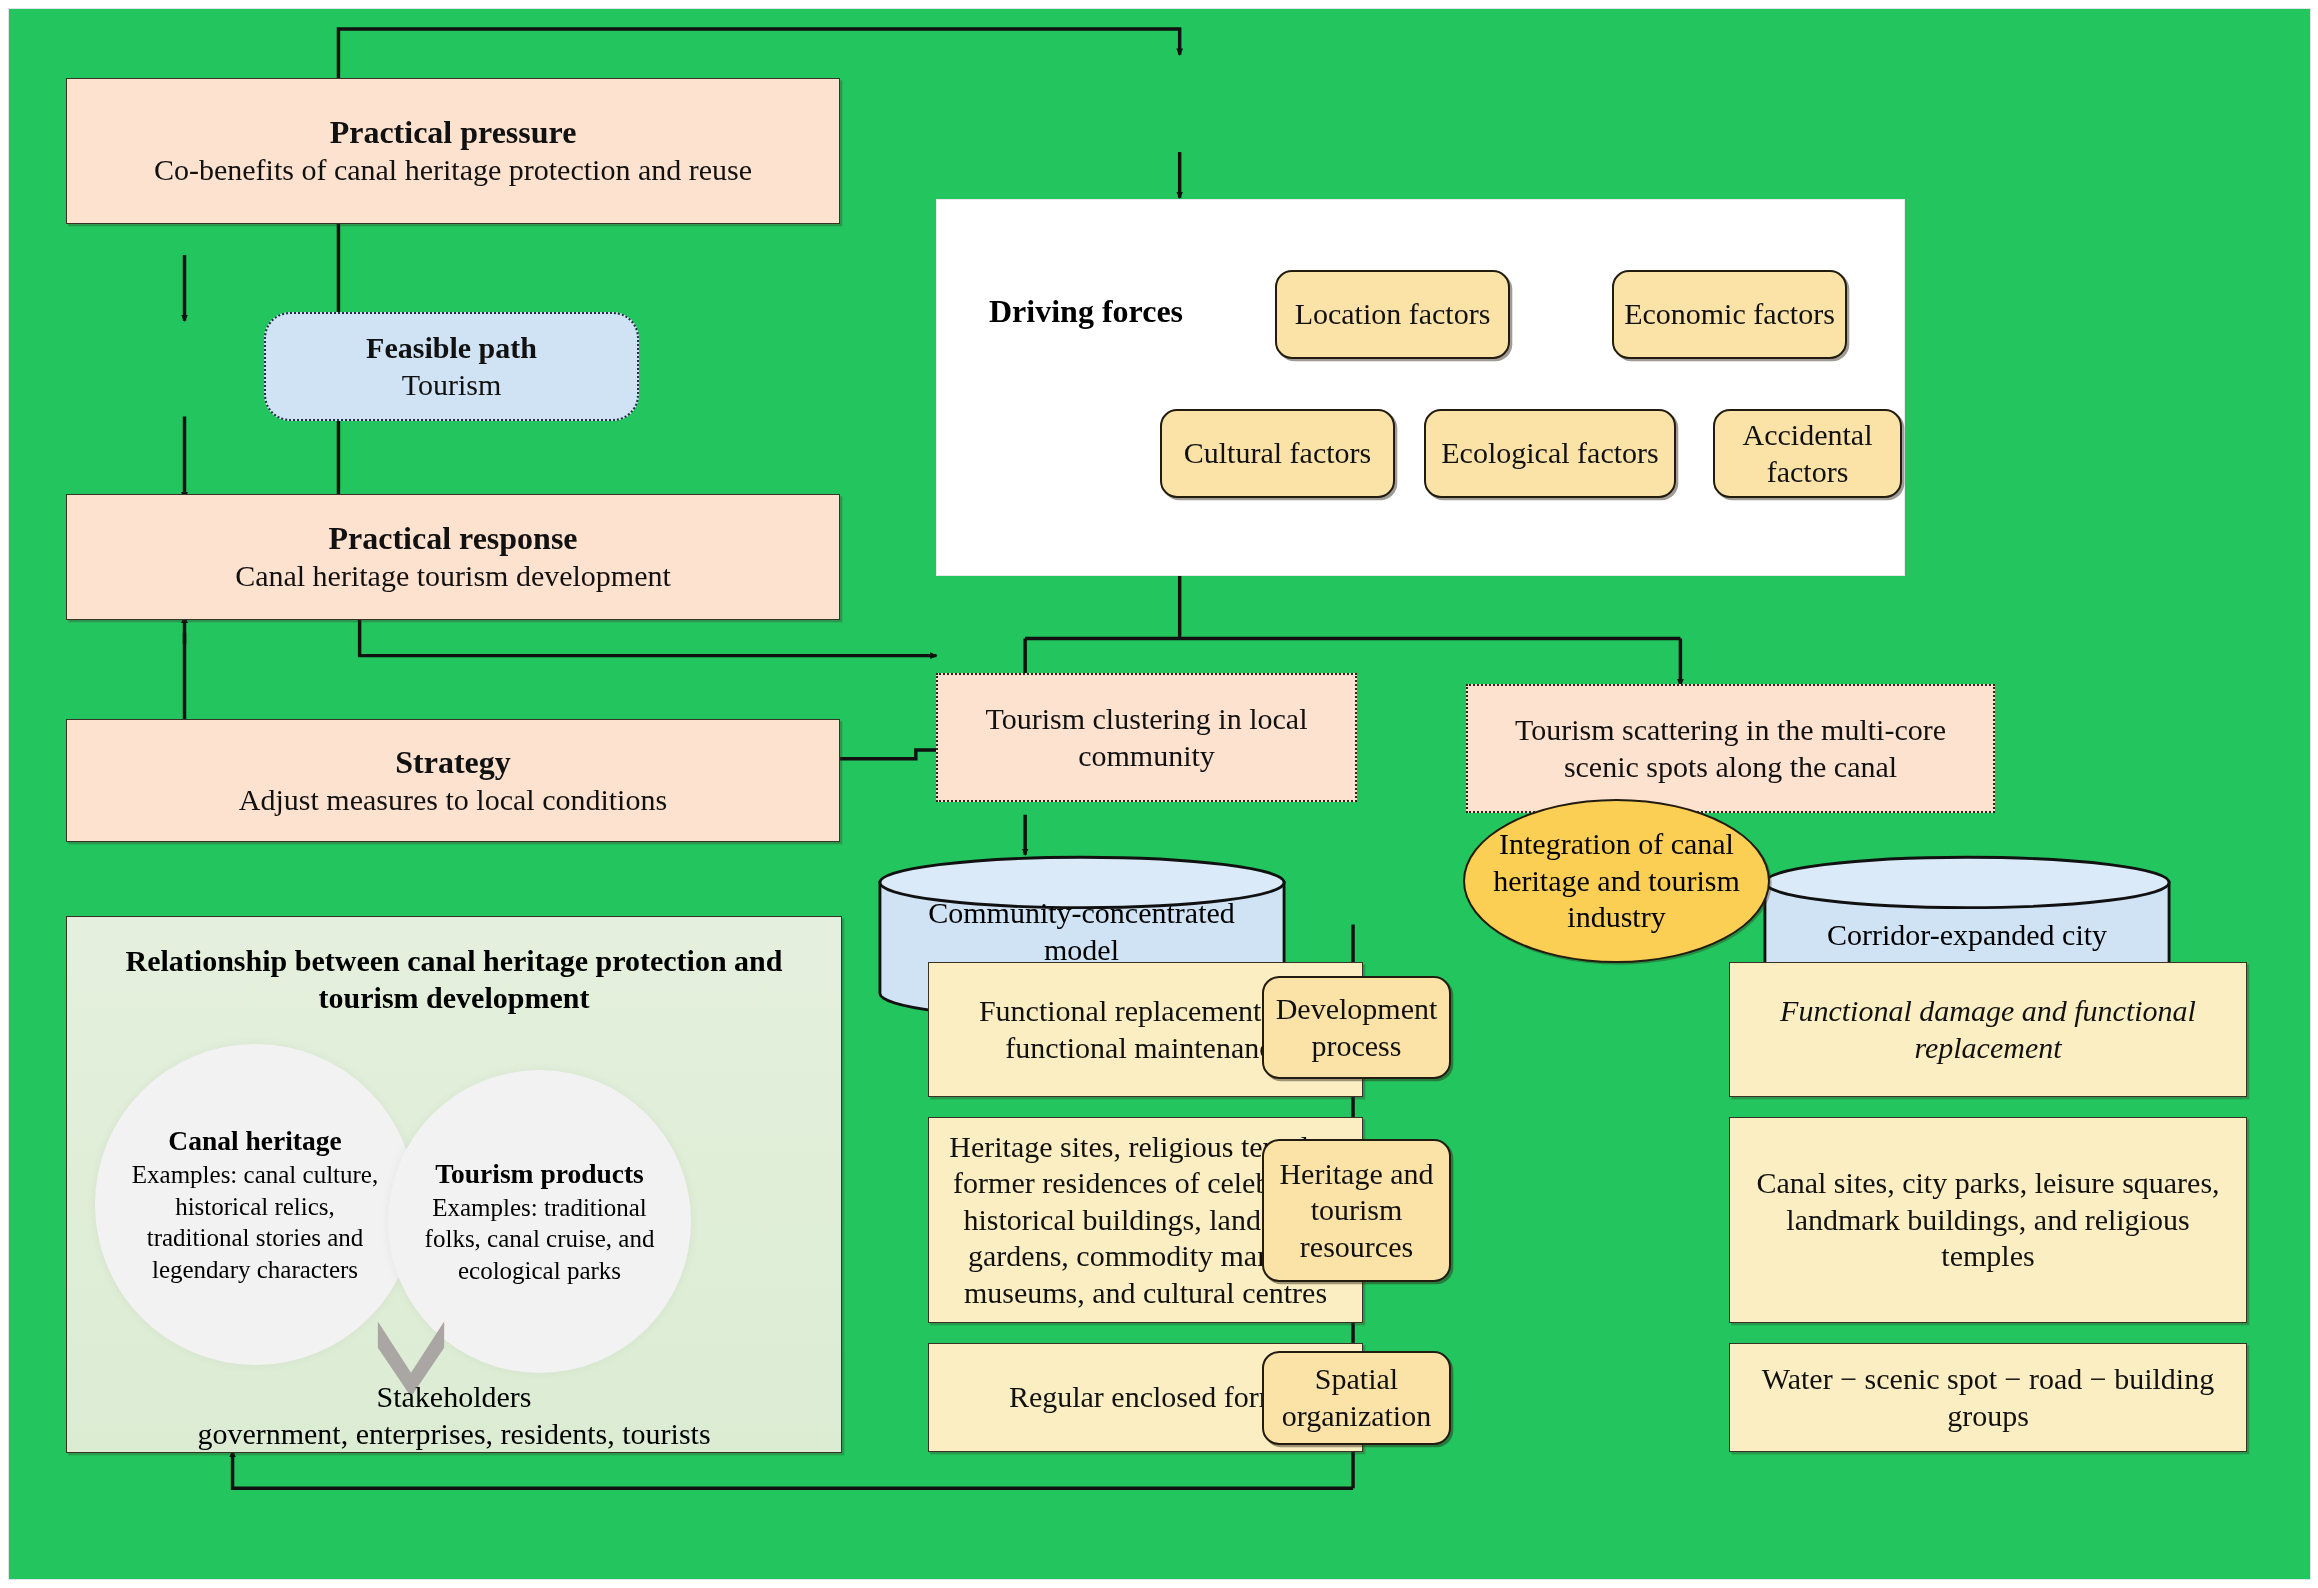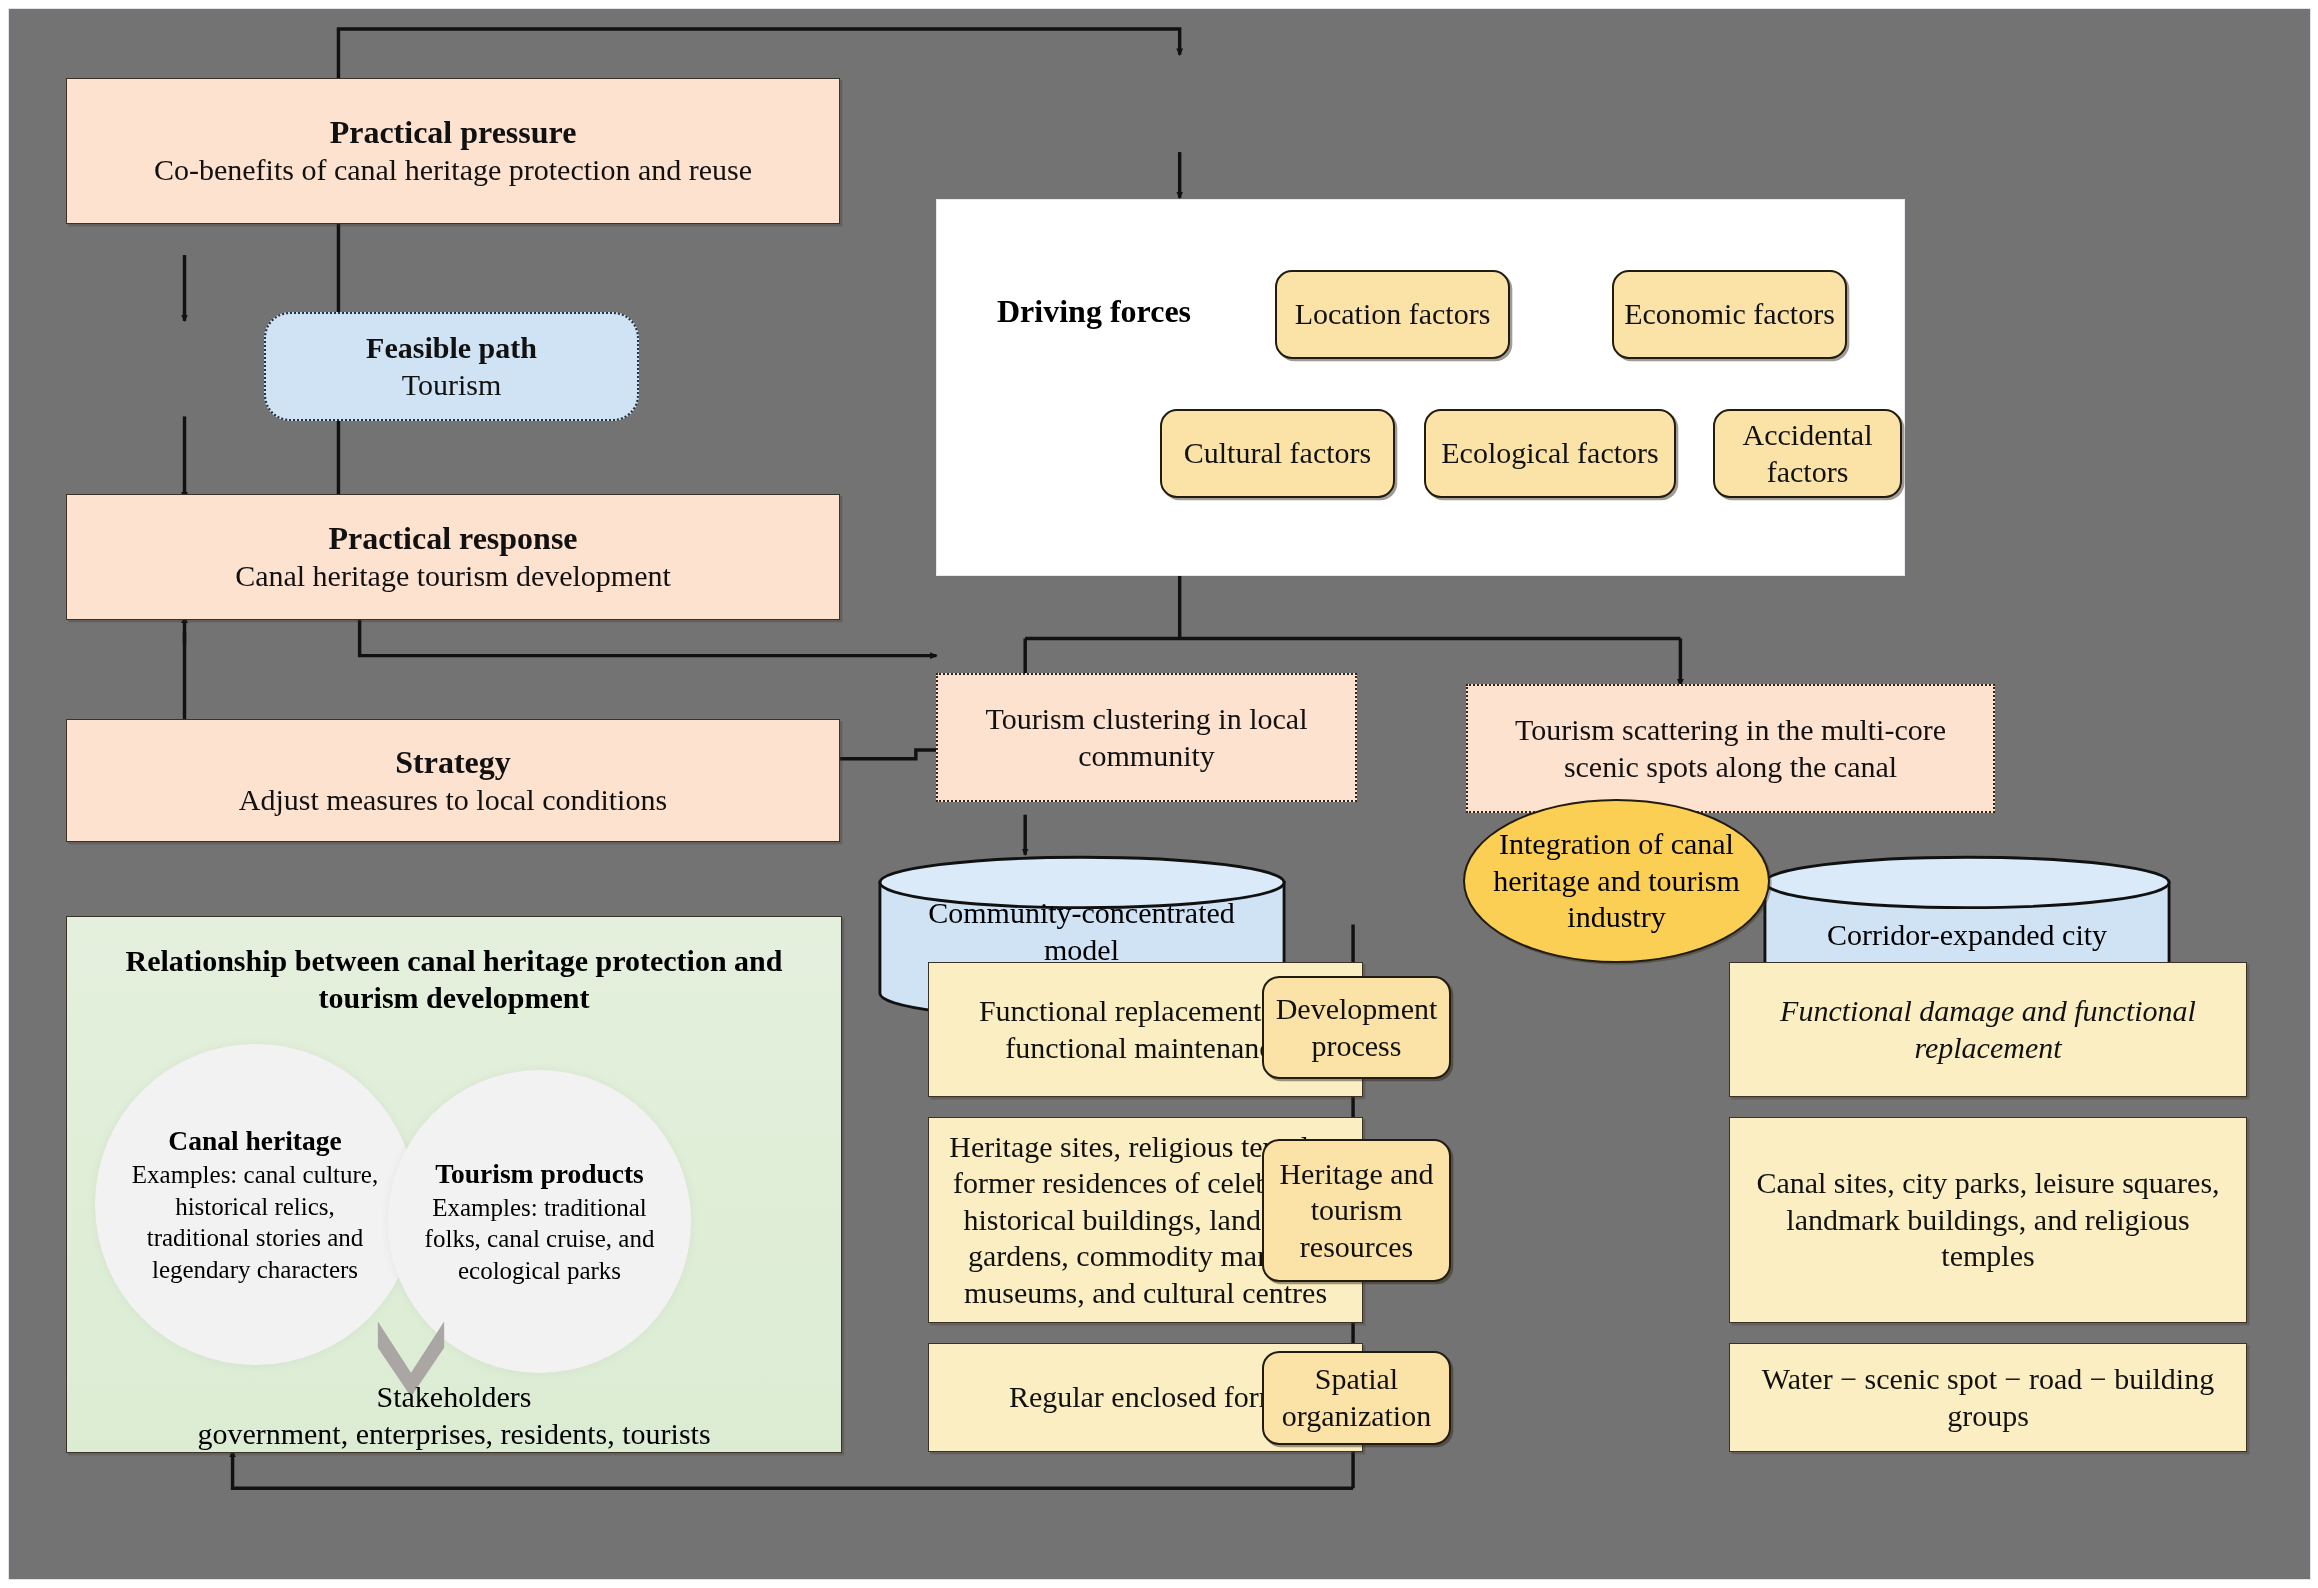--- a/index.html
+++ b/index.html
@@ -1,18 +1,18 @@
 <!DOCTYPE html>
 <html style="font-size:9.2px"><head>
 <meta charset="utf-8">
 <style>
   html,body{margin:0;padding:0;background:#fff;}
   body{font-family:"Liberation Serif","DejaVu Serif",serif;}
   #stage{position:relative;width:2319px;height:1588px;background:#ffffff;overflow:hidden;}
-  #canvas{position:absolute;left:8px;top:8px;width:2303px;height:1572px;background:#737373;
+  #canvas{position:absolute;left:8px;top:8px;width:2303px;height:1572px;background:#22c55e;
           border:0.6px solid #dfe3ea;box-sizing:border-box;}
   .node{position:absolute;box-sizing:border-box;display:flex;flex-direction:column;
         align-items:center;justify-content:center;text-align:center;color:#111;}
   .peach{background:#fde2d0;border:1.7px solid #3a3226;box-shadow:2.3px 2.3px 0 rgba(60,50,40,.30);}
   .peachdot{background:#fde2d0;border:2.3px dotted #2a241c;}
   .blue-round{background:#cfe3f5;border:2.3px dotted #22303f;border-radius:26px;}
   .ylw{background:#fbeec2;border:1.7px solid #3a3226;box-shadow:2.3px 2.3px 0 rgba(60,50,40,.30);}
   .ylw-round{background:#fbe3a8;border:2.3px solid #221c10;border-radius:17px;
              box-shadow:2.3px 2.3px 0 rgba(45,36,20,.45);}
   .white-panel{background:#ffffff;border:0.6px solid #e7e9ee;}
@@ -121,21 +121,21 @@
       </svg>
 
       <div style="position:absolute;left:19.5px;top:462px;width:735px;text-align:center;">
         <div class="t52">Stakeholders</div>
         <div class="t52">government, enterprises, residents, tourists</div>
       </div>
     </div>
 
 
     <div class="white-panel" style="position:absolute;left:927px;top:190px;width:967px;height:375px;">
-      <div class="t56 lbl-strong" style="position:absolute;left:60px;top:92px;">Driving forces</div>
+      <div class="t56 lbl-strong" style="position:absolute;left:52px;top:92px;">Driving forces</div>
 
       <div class="node ylw-round" style="left:338px;top:70px;width:235px;height:89px;">
         <span class="t52">Location factors</span>
       </div>
       <div class="node ylw-round" style="left:675px;top:70px;width:235px;height:89px;">
         <span class="t52">Economic factors</span>
       </div>
       <div class="node ylw-round" style="left:223px;top:209px;width:235px;height:89px;">
         <span class="t52">Cultural factors</span>
       </div>

